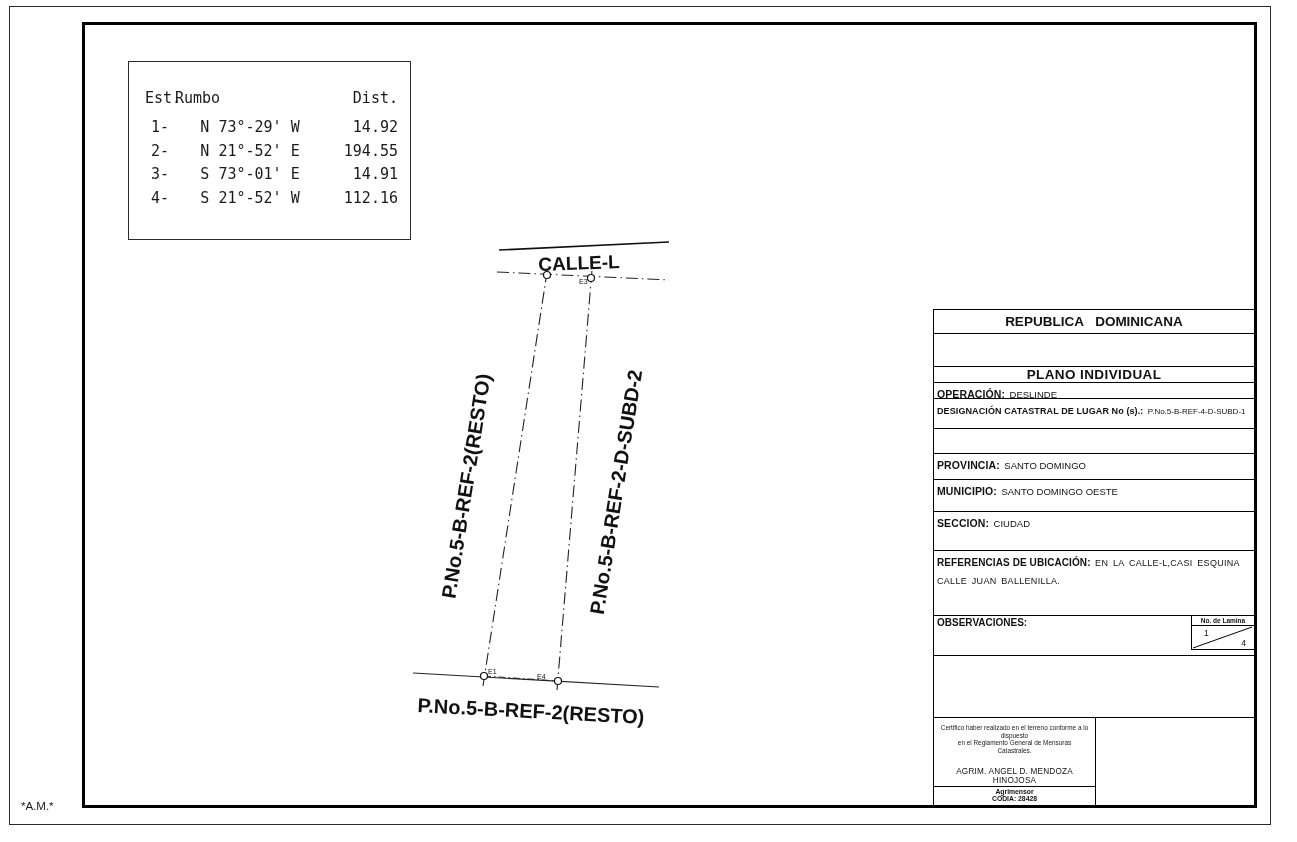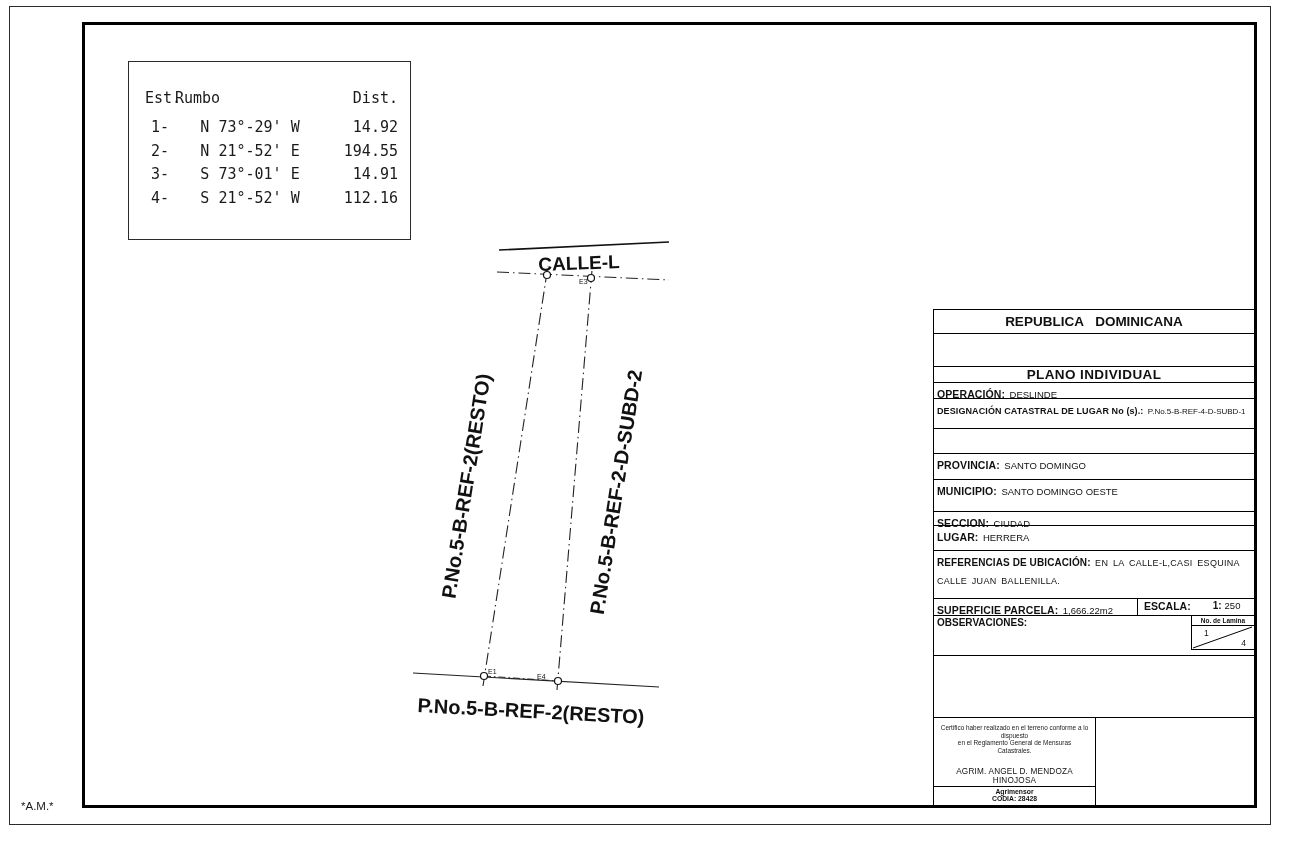--- a/index.html
+++ b/index.html
@@ -218,41 +218,26 @@
   <div class="trow r-muni">
     <span class="tb-label">MUNICIPIO:</span>
     <span class="tb-value">SANTO DOMINGO OESTE</span>
   </div>
 
   <div class="trow r-secc">
     <span class="tb-label">SECCION:</span>
     <span class="tb-value">CIUDAD</span>
   </div>
 
-  <div class="trow r-lugar">
-    <span class="tb-label">LUGAR:</span>
-    <span class="tb-value">HERRERA</span>
-  </div>
 
   <div class="trow r-refs">
     <span class="tb-label">REFERENCIAS DE UBICACIÓN:</span>
     <span class="tb-value">EN LA CALLE-L,CASI ESQUINA CALLE JUAN BALLENILLA.</span>
   </div>
 
-  <div class="trow r-sup">
-    <div class="sup-left">
-      <span class="tb-label">SUPERFICIE PARCELA:</span>
-      <span class="tb-value">1,666.22m2</span>
-    </div>
-    <div class="sup-right">
-      <span class="esc-label">ESCALA:</span>
-      <span class="esc-ratio">1:</span>
-      <span class="esc-value">250</span>
-    </div>
-  </div>
 
   <div class="trow r-obs">
     <span class="obs-label">OBSERVACIONES:</span>
     <div class="lamina-box">
       <div class="lamina-hdr">No. de Lamina</div>
       <div class="lamina-body">
         <svg width="61" height="23" style="position:absolute;left:0;top:0;">
           <line x1="1" y1="22" x2="60" y2="1" stroke="#000" stroke-width="1"></line>
         </svg>
         <span class="lamina-num lamina-sheet">1</span>

